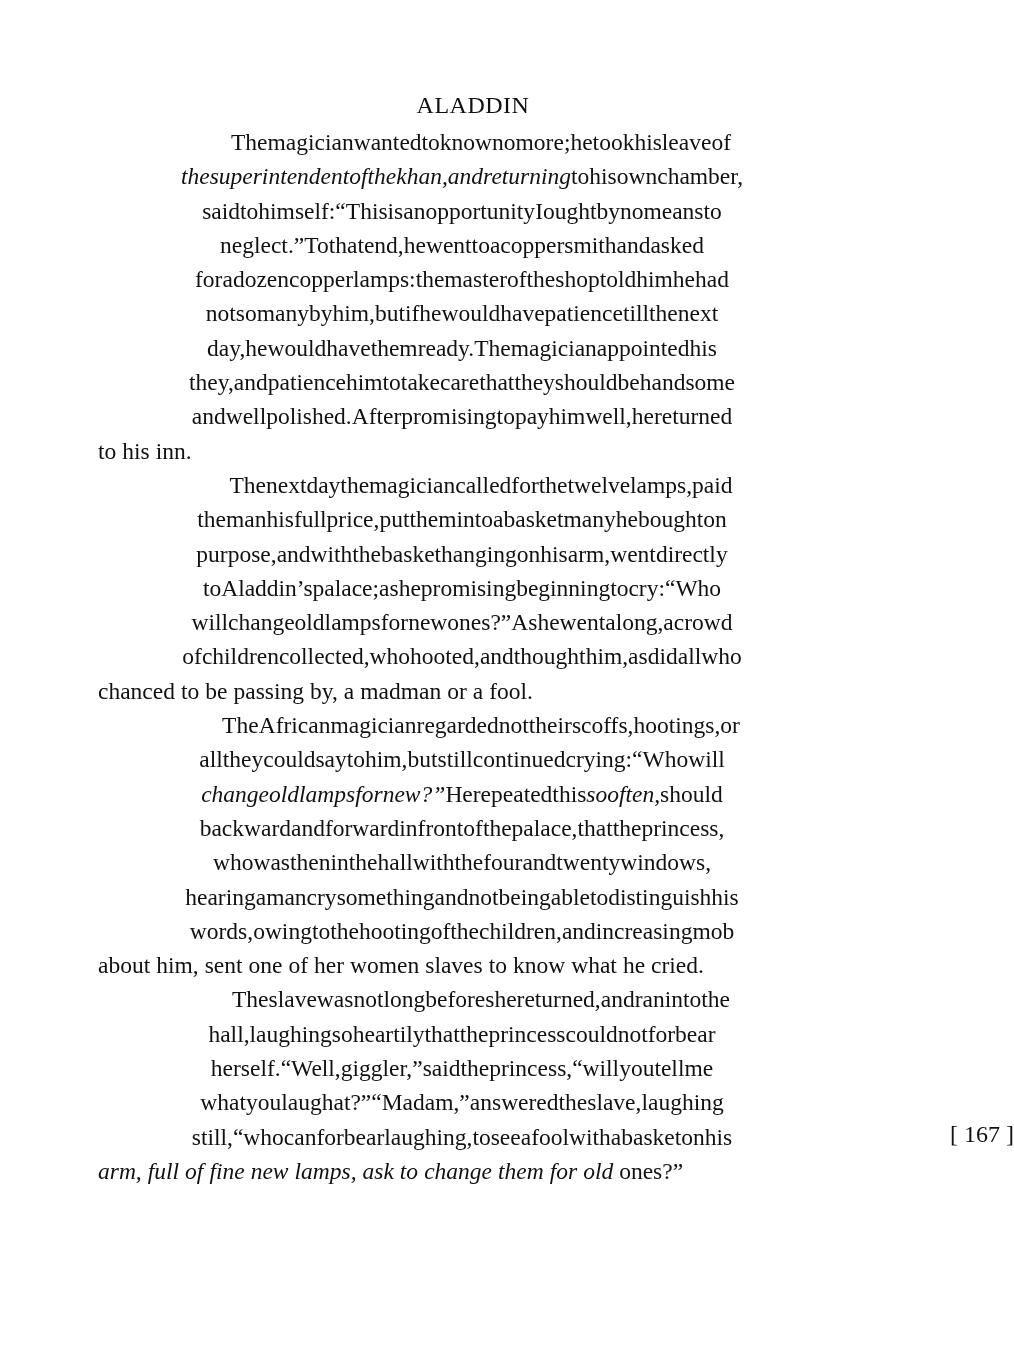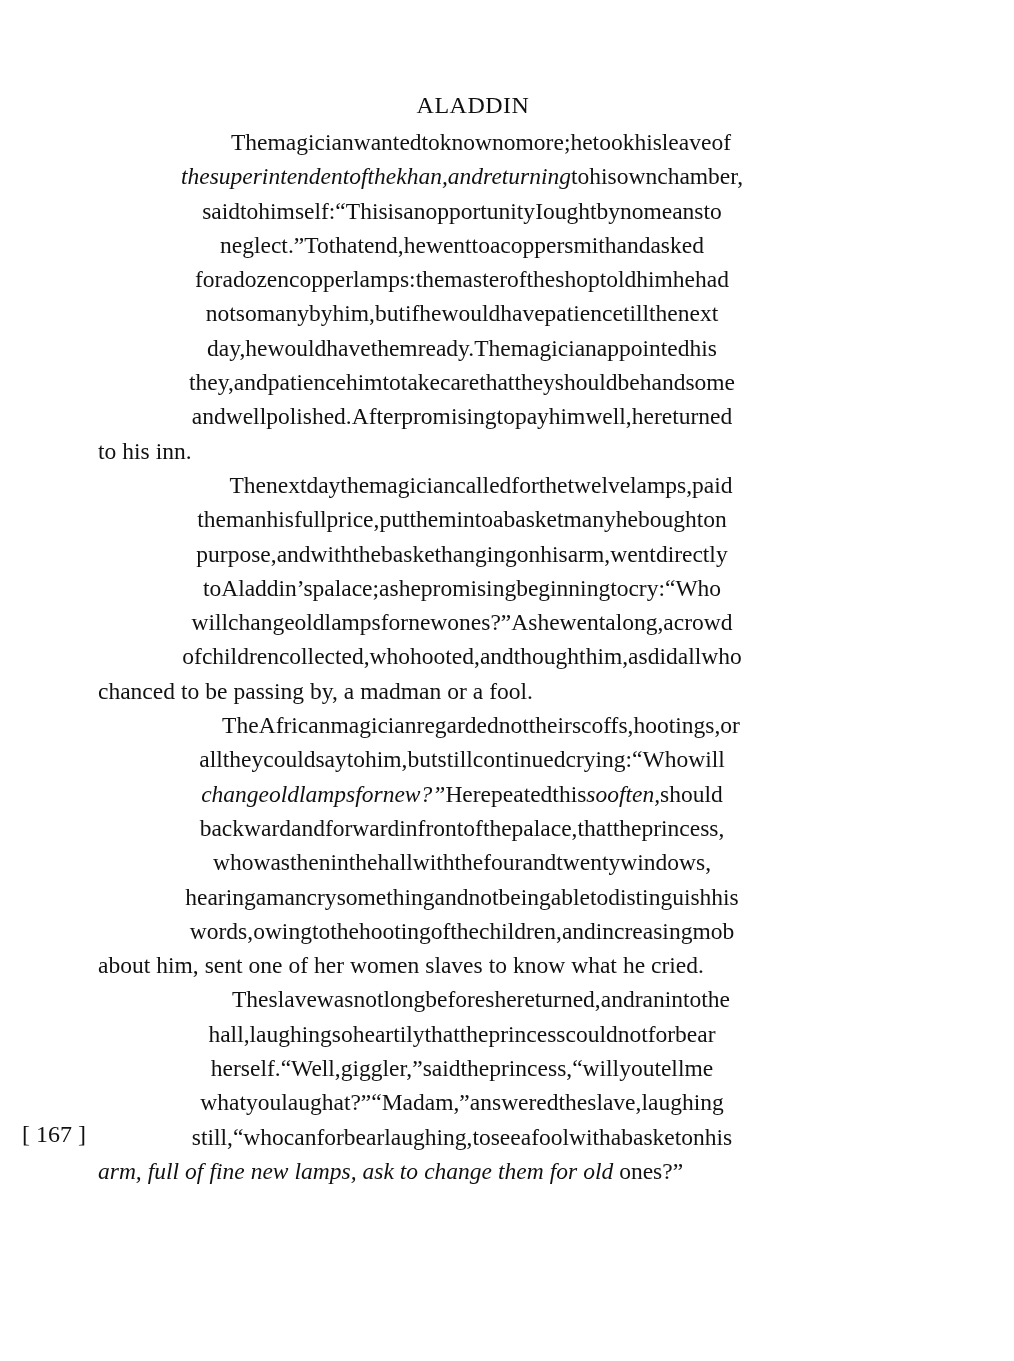--- a/index.html
+++ b/index.html
@@ -42,21 +42,21 @@
     }
     .jline.indent { padding-left: 38px; }
     .jline.last { justify-content: flex-start; gap: 6px; }
     .jline span { display: inline-block; }
     .it { font-style: italic; }
     .folio {
       position: absolute;
       left: 0;
       width: 100%;
       top: 1117px;
-      text-align: left;
+      text-align: right;
       font-size: 24px;
       line-height: 34px;
       padding-left: 22px;
       box-sizing: border-box;
     }
   </style>
 </head>
 <body>
 
 <div class="page">

